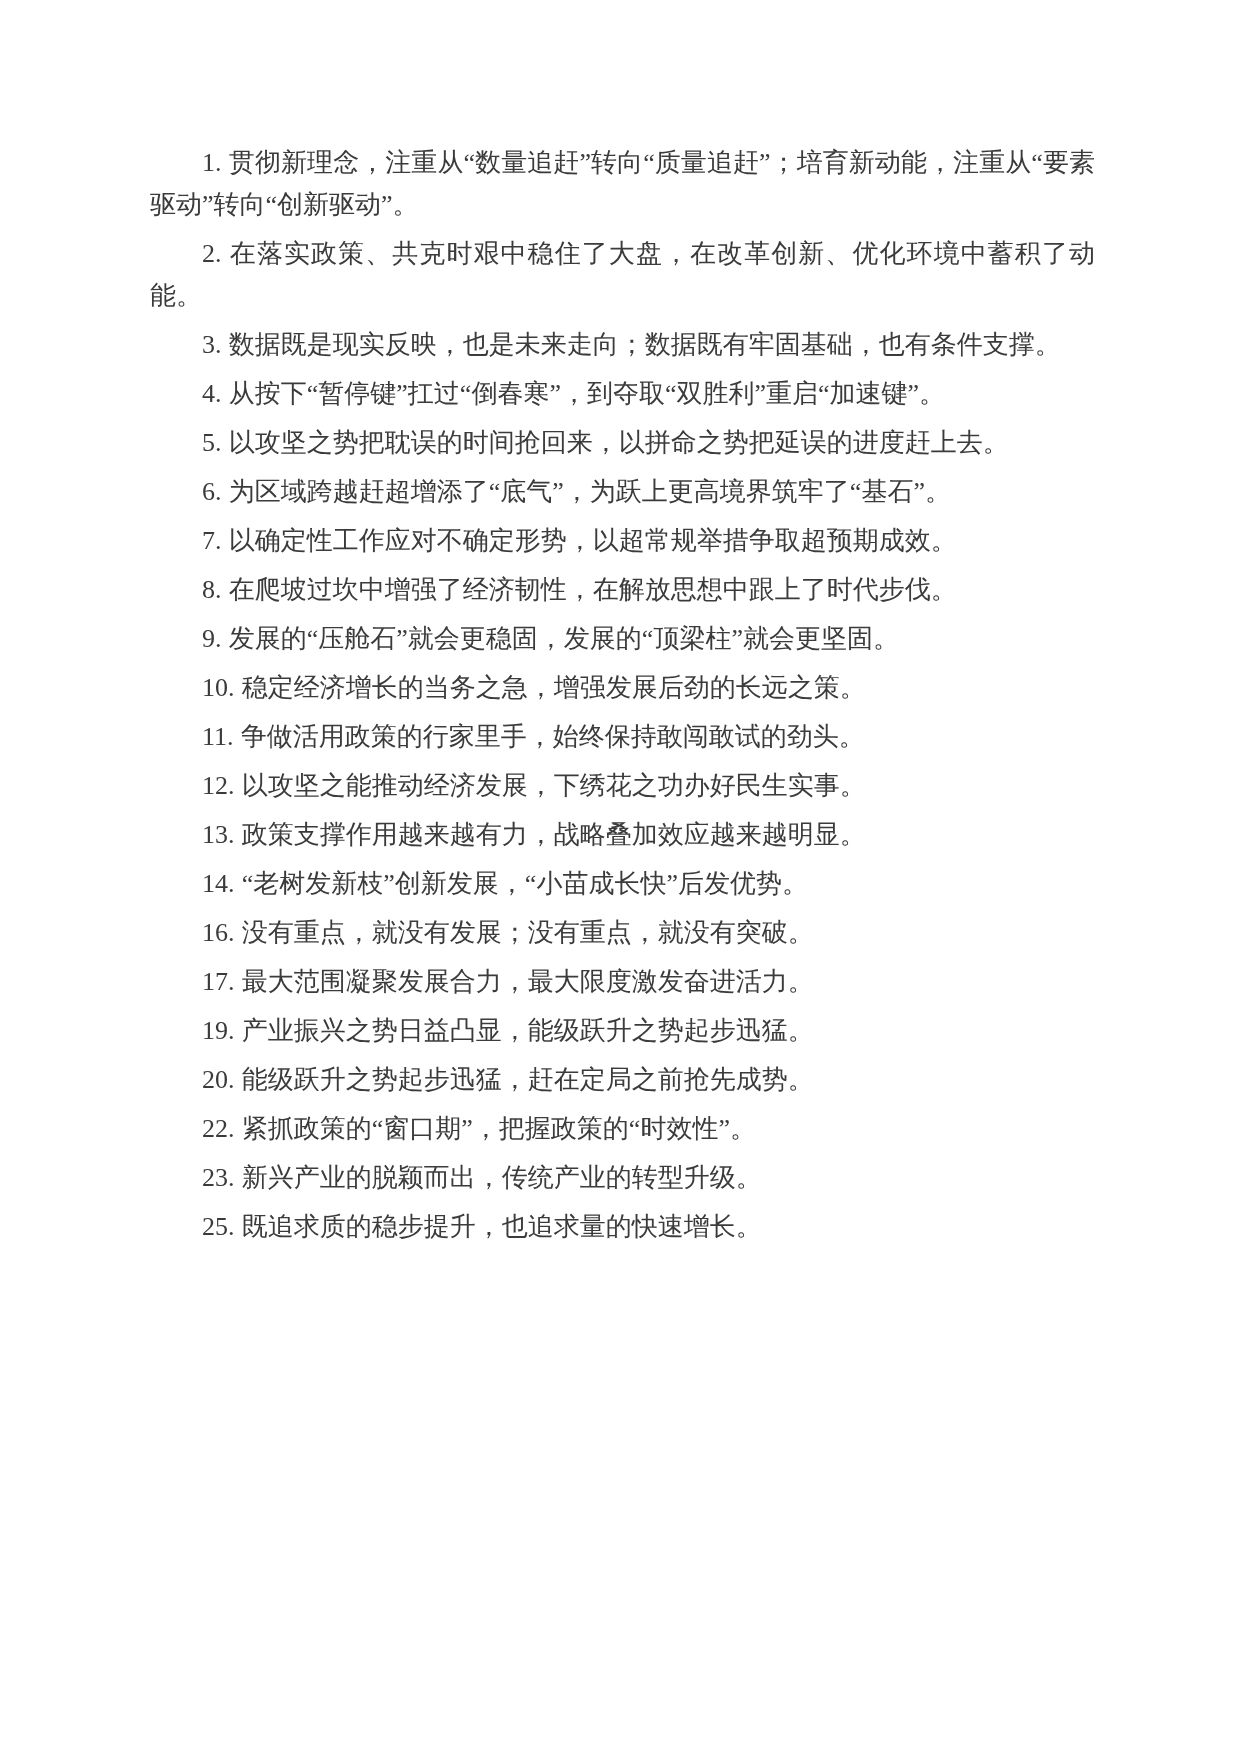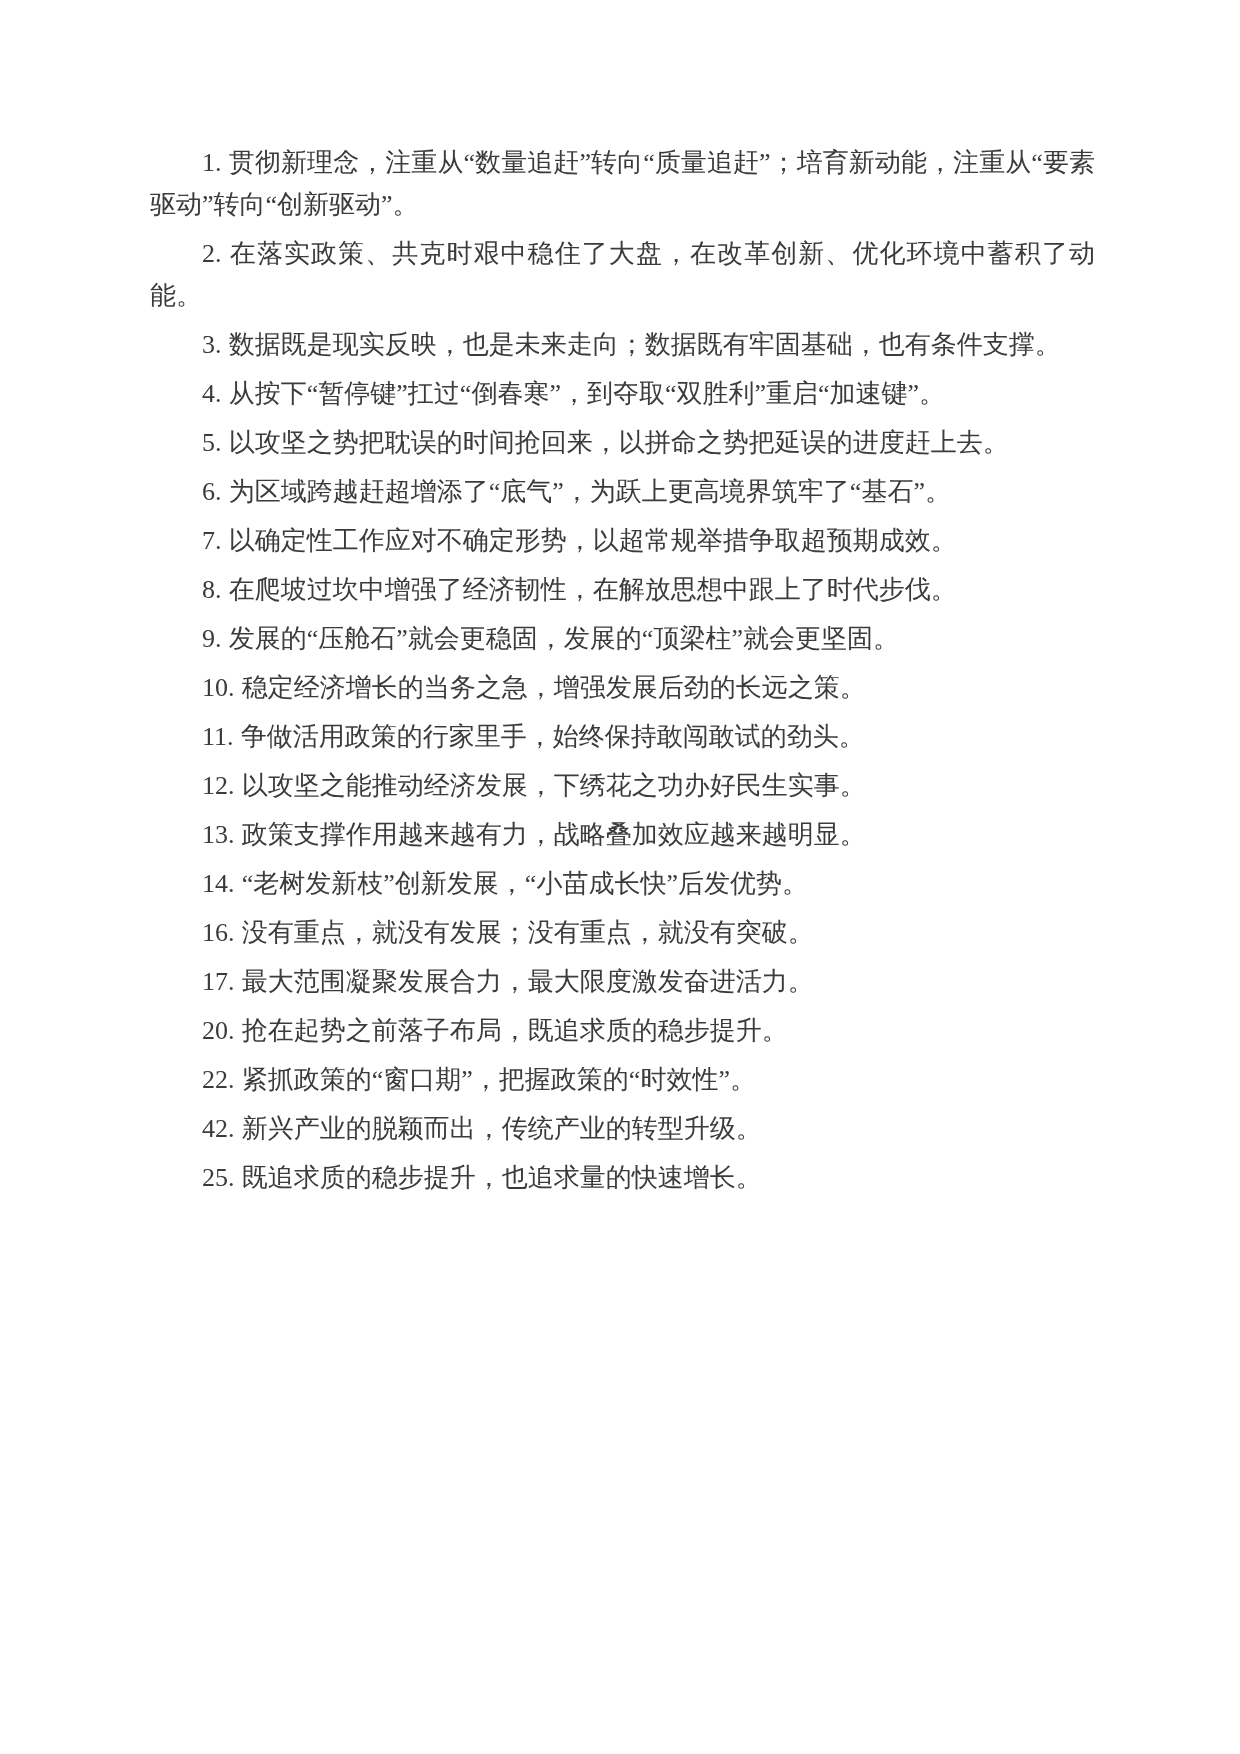--- a/index.html
+++ b/index.html
@@ -47,18 +47,19 @@
     <p class="item"><span class="num">7.</span><span>以确定性工作应对不确定形势，以超常规举措争取超预期成效。</span></p>
     <p class="item"><span class="num">8.</span><span>在爬坡过坎中增强了经济韧性，在解放思想中跟上了时代步伐。</span></p>
     <p class="item"><span class="num">9.</span><span>发展的“压舱石”就会更稳固，发展的“顶梁柱”就会更坚固。</span></p>
     <p class="item"><span class="num">10.</span><span>稳定经济增长的当务之急，增强发展后劲的长远之策。</span></p>
     <p class="item"><span class="num">11.</span><span>争做活用政策的行家里手，始终保持敢闯敢试的劲头。</span></p>
     <p class="item"><span class="num">12.</span><span>以攻坚之能推动经济发展，下绣花之功办好民生实事。</span></p>
     <p class="item"><span class="num">13.</span><span>政策支撑作用越来越有力，战略叠加效应越来越明显。</span></p>
     <p class="item"><span class="num">14.</span><span>“老树发新枝”创新发展，“小苗成长快”后发优势。</span></p>
     <p class="item"><span class="num">16.</span><span>没有重点，就没有发展；没有重点，就没有突破。</span></p>
     <p class="item"><span class="num">17.</span><span>最大范围凝聚发展合力，最大限度激发奋进活力。</span></p>
-    <p class="item"><span class="num">20.</span><span>抢在起势之前落子布局，既追求质的稳步提升。</span></p>
+    <p class="item"><span class="num">19.</span><span>产业振兴之势日益凸显，能级跃升之势起步迅猛。</span></p>
+    <p class="item"><span class="num">20.</span><span>能级跃升之势起步迅猛，赶在定局之前抢先成势。</span></p>
     <p class="item"><span class="num">22.</span><span>紧抓政策的“窗口期”，把握政策的“时效性”。</span></p>
-    <p class="item"><span class="num">42.</span><span>新兴产业的脱颖而出，传统产业的转型升级。</span></p>
+    <p class="item"><span class="num">23.</span><span>新兴产业的脱颖而出，传统产业的转型升级。</span></p>
     <p class="item"><span class="num">25.</span><span>既追求质的稳步提升，也追求量的快速增长。</span></p>
   </div>
 </div>
 
 </body></html>

